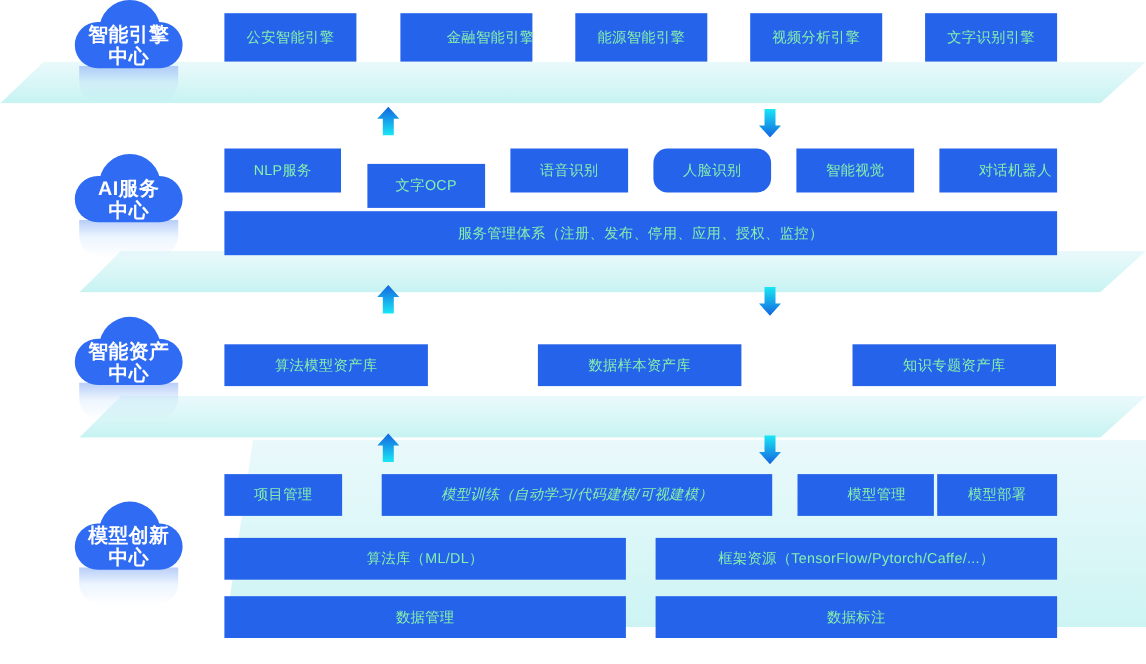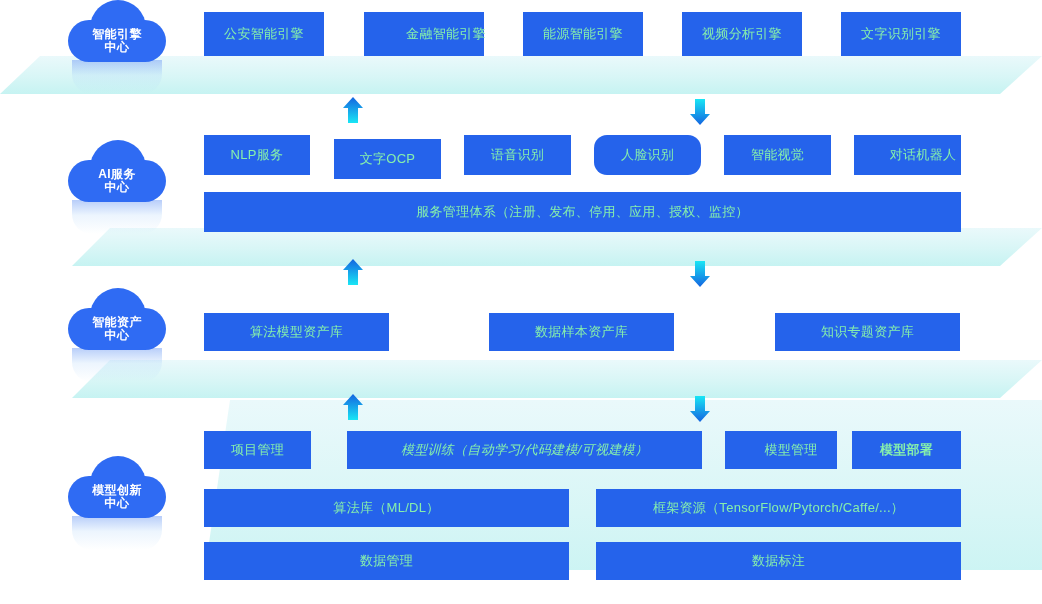--- a/index.html
+++ b/index.html
@@ -31,21 +31,21 @@
     position: absolute; left: 22px; top: 0; width: 56px; height: 44px;
     background: #2f6bf3; border-radius: 28px 28px 12px 12px;
   }
   .cloud .body {
     position: absolute; left: 0; top: 20px; width: 98px; height: 42px;
     background: #2f6bf3; border-radius: 21px;
   }
   .cloud .label {
     position: absolute; left: 0; top: 20px; width: 98px; height: 42px;
     display: flex; flex-direction: column; align-items: center; justify-content: center;
-    color: #ffffff; font-size: 12px; font-weight: bold; line-height: 1.12;
+    color: #ffffff; font-size: 18px; font-weight: bold; line-height: 1.12;
     letter-spacing: 0.4px; z-index: 3; text-align: center;
   }
   .cloud .refl {
     position: absolute; left: 4px; top: 60px; width: 90px; height: 34px;
     background: linear-gradient(180deg, rgba(125,165,245,.55) 0%, rgba(170,210,250,.22) 45%, rgba(200,235,250,0) 100%);
     border-radius: 0 0 20px 20px; z-index: 0;
   }
 
   
   .box {
@@ -115,21 +115,21 @@
     <div class="refl"></div>
     <div class="bump"></div>
     <div class="body"></div>
     <div class="label">
       <span>AI服务</span>
       <span>中心</span>
     </div>
   </div>
 
   <div class="box" style="left:204px; top:135px; width:106px; height:40px;">NLP服务</div>
-  <div class="box" style="left:334px; top:139px; width:107px; height:40px;">文字OCP</div>
+  <div class="box" style="left:334px; top:149px; width:107px; height:40px;">文字OCP</div>
   <div class="box" style="left:464px; top:135px; width:107px; height:40px;">语音识别</div>
   <div class="box" style="left:594px; top:135px; width:107px; height:40px;border-radius:13px;">人脸识别</div>
   <div class="box" style="left:724px; top:135px; width:107px; height:40px;">智能视觉</div>
   <div class="box" style="left:854px; top:135px; width:107px; height:40px;padding-left:31px;">对话机器人</div>
 
   <div class="box lg" style="left:204px; top:192px; width:757px; height:40px;">服务管理体系（注册、发布、停用、应用、授权、监控）</div>
 
   <div class="arrow" style="left:342px; top:258px;">
     <svg viewBox="0 0 22 30">
         <defs>
@@ -195,22 +195,22 @@
     <div class="bump"></div>
     <div class="body"></div>
     <div class="label">
       <span>模型创新</span>
       <span>中心</span>
     </div>
   </div>
 
   <div class="box" style="left:204px; top:431px; width:107px; height:38px;">项目管理</div>
   <div class="box" style="left:347px; top:431px; width:355px; height:38px;font-style:italic;">模型训练（自动学习/代码建模/可视建模）</div>
-  <div class="box" style="left:725px; top:431px; width:112px; height:38px;padding-left:20px;">模型管理</div>
-  <div class="box" style="left:852px; top:431px; width:109px; height:38px;font-weight:bold;">模型部署</div>
+  <div class="box" style="left:725px; top:431px; width:124px; height:38px;padding-left:20px;">模型管理</div>
+  <div class="box" style="left:852px; top:431px; width:109px; height:38px;">模型部署</div>
 
   <div class="box" style="left:204px; top:489px; width:365px; height:38px;">算法库（ML/DL）</div>
   <div class="box" style="left:596px; top:489px; width:365px; height:38px;">框架资源（TensorFlow/Pytorch/Caffe/...）</div>
 
   <div class="box" style="left:204px; top:542px; width:365px; height:38px;">数据管理</div>
   <div class="box" style="left:596px; top:542px; width:365px; height:38px;">数据标注</div>
 
 </div>
 
 </body></html>

